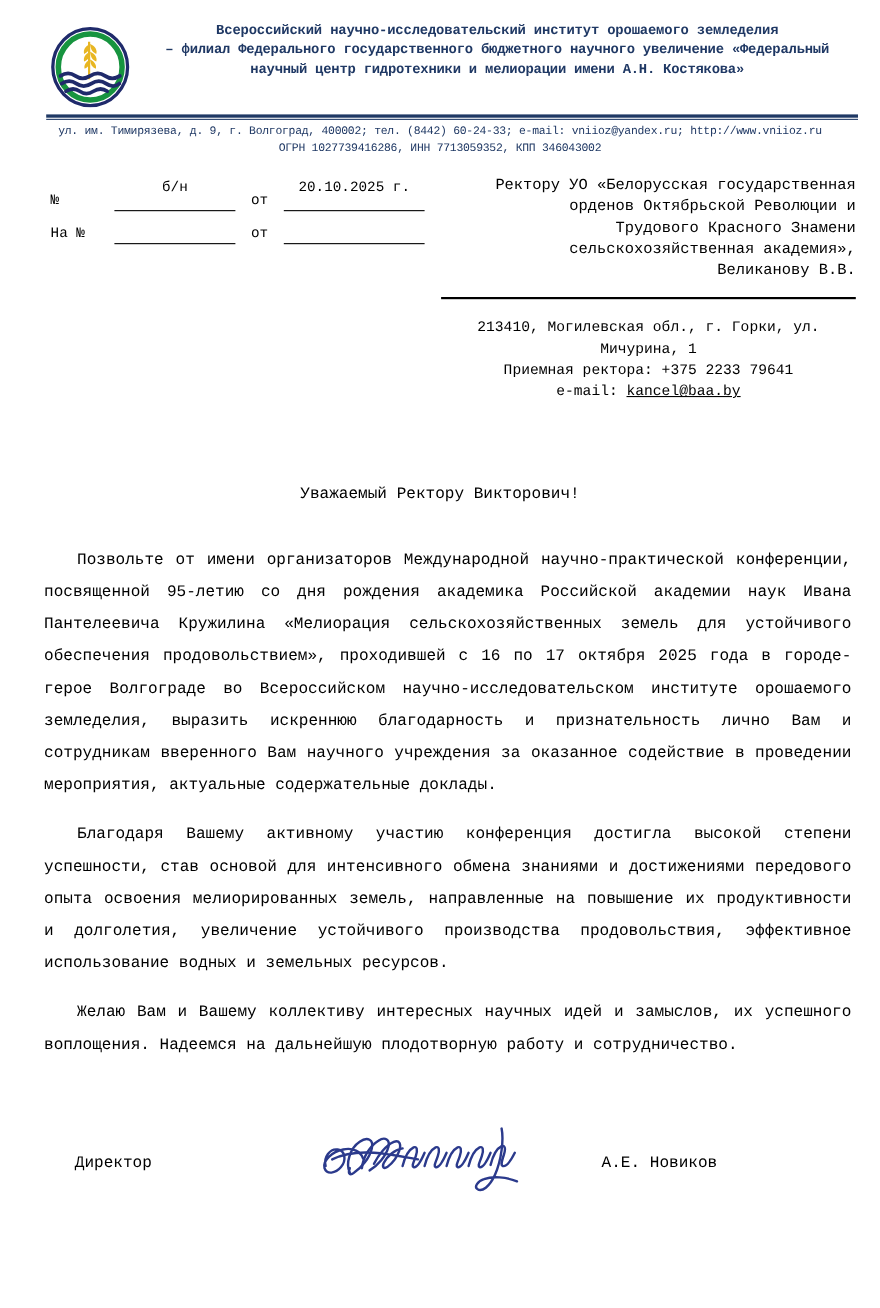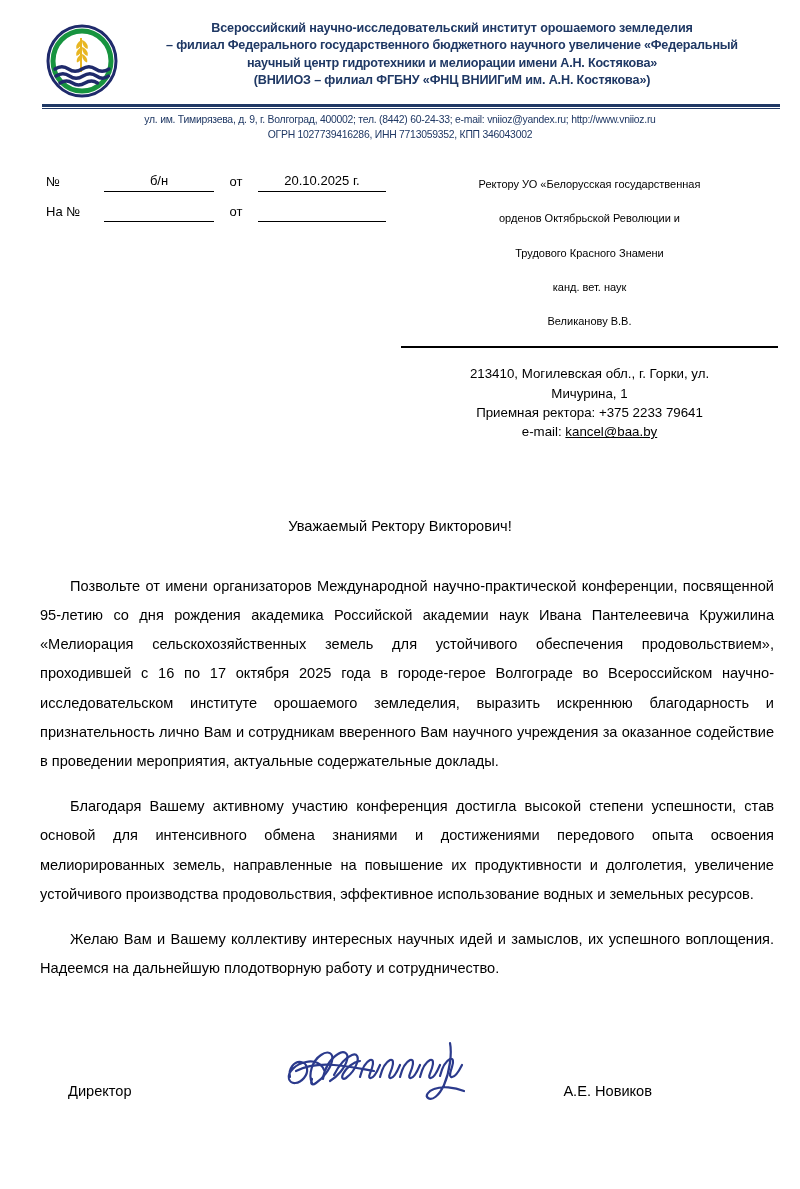--- a/index.html
+++ b/index.html
@@ -15,20 +15,21 @@
     color: #000000;
     overflow: hidden;
   }
 
   .page {
     position: relative;
     width: 800px;
     height: 1189px;
     box-sizing: border-box;
     padding: 0;
+    font-family: Liberation Mono, monospace;
   }
 
   
   .letterhead {
     display: flex;
     align-items: flex-start;
     padding: 18px 22px 0 46px;
   }
   .logo-wrap {
     flex: 0 0 auto;
@@ -97,42 +98,43 @@
     line-height: 16px;
     padding-bottom: 2px;
   }
   .ref-field {
     position: relative;
     flex: 0 0 auto;
     border-bottom: 1.6px solid #000;
     text-align: center;
     font-size: 13px;
     line-height: 16px;
-    padding-bottom: 2px;
+    padding-bottom: 12px;
   }
   .ref-field.f1 { width: 110px; }
   .ref-field.f2 { width: 128px; }
   .ref-mid {
     flex: 0 0 auto;
     width: 44px;
     text-align: center;
     font-size: 13px;
     line-height: 16px;
     padding-bottom: 2px;
   }
 
   .addr-col {
     flex: 1 1 auto;
     text-align: center;
     padding-top: 2px;
   }
   .addressee p {
-    margin: 15px;
-    font-size: 11px;
+    margin: 0;
+    font-size: 14px;
     line-height: 19.2px;
+    text-align: right;
   }
   .rule-black {
     margin: 14px 0 0 0;
     border: 0;
     border-top: 2.6px solid #000;
     height: 0;
   }
   .recipient-address {
     padding-top: 16px;
   }
@@ -162,21 +164,21 @@
     text-indent: 30px;
     font-size: 14.6px;
     line-height: 29.2px;
     hyphens: none;
   }
 
   
   .sig-row {
     position: relative;
     display: flex;
-    align-items: center;
+    align-items: flex-start;
     margin-top: 60px;
     padding: 0 26px 0 68px;
   }
   .sig-title {
     flex: 0 0 auto;
     font-size: 14.6px;
     line-height: 20px;
     padding-top: 22px;
   }
   .sig-mark {
@@ -223,21 +225,20 @@
           <path d="M9 45 q7 -4.5 13.5 0 q6.5 4.5 13.5 0 q7 -4.5 13.5 0 q6.5 4.5 13.5 0"></path>
           <path d="M10 52 q7 -4.5 13.5 0 q6.5 4.5 13.5 0 q7 -4.5 13.5 0 q6.5 4.5 12 0"></path>
           <path d="M14 59 q6.5 -4.2 12.5 0 q6 4.2 12.5 0 q6.5 -4.2 12.5 0"></path>
         </g>
       </svg>
     </div>
     <div class="org-block">
       <div class="org-line l1">Всероссийский научно-исследовательский институт орошаемого земледелия</div>
       <div class="org-line l2">– филиал Федерального государственного бюджетного научного увеличение «Федеральный</div>
       <div class="org-line l3">научный центр гидротехники и мелиорации имени А.Н. Костякова»</div>
-      <div class="org-line l4">(ВНИИОЗ – филиал ФГБНУ «ФНЦ ВНИИГиМ им. А.Н. Костякова»)</div>
     </div>
   </div>
 
   <hr class="rule-thick">
 
   <div class="contact">
     <div>ул. им. Тимирязева, д. 9, г. Волгоград, 400002; тел. (8442) 60-24-33; e-mail: vniioz@yandex.ru; http://www.vniioz.ru</div>
     <div>ОГРН 1027739416286, ИНН 7713059352, КПП 346043002</div>
   </div>
 
@@ -256,21 +257,21 @@
         <span class="ref-mid">от</span>
         <span class="ref-field f2"></span>
       </div>
     </div>
 
     <div class="addr-col">
       <div class="addressee">
         <p>Ректору УО «Белорусская государственная</p>
         <p>орденов Октябрьской Революции и</p>
         <p>Трудового Красного Знамени</p>
-        <p>канд. вет. наук</p>
+        <p>сельскохозяйственная академия»,</p>
         <p>Великанову В.В.</p>
       </div>
       <hr class="rule-black">
       <div class="recipient-address">
         <p>213410, Могилевская обл., г. Горки, ул.</p>
         <p>Мичурина, 1</p>
         <p>Приемная ректора: +375 2233 79641</p>
         <p><span>e-mail: </span><span class="uline">kancel@baa.by</span></p>
       </div>
     </div>

